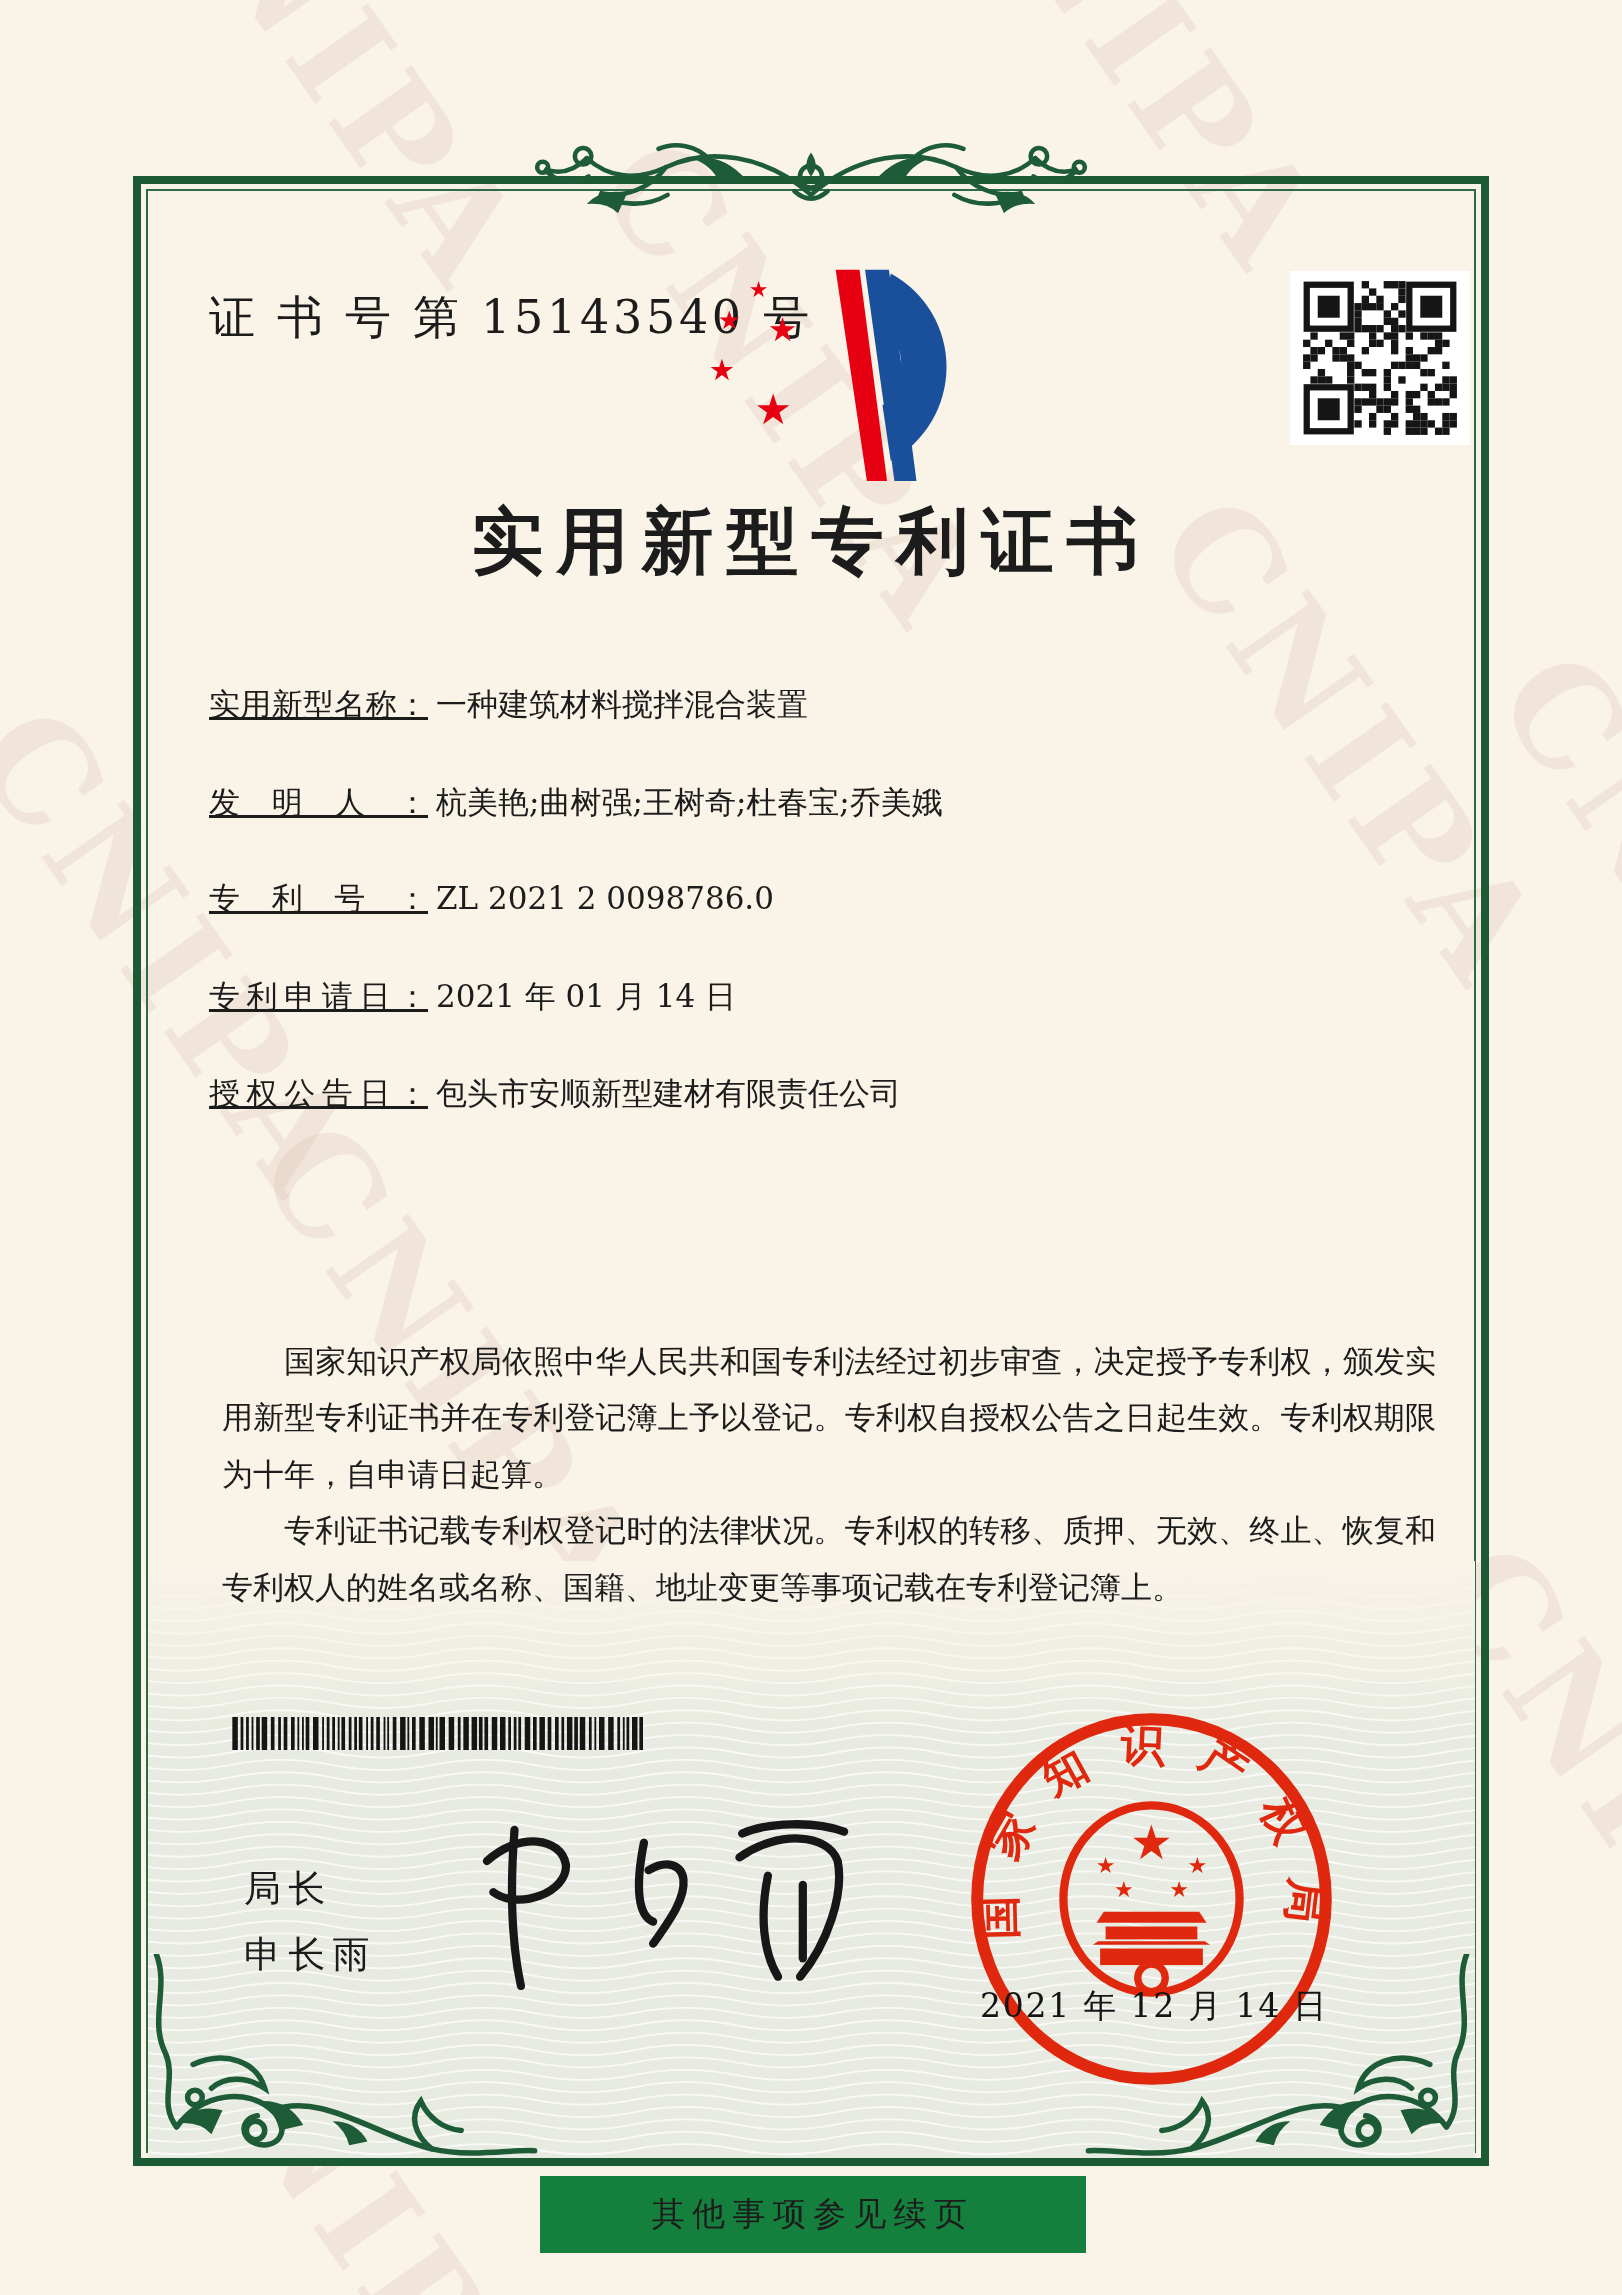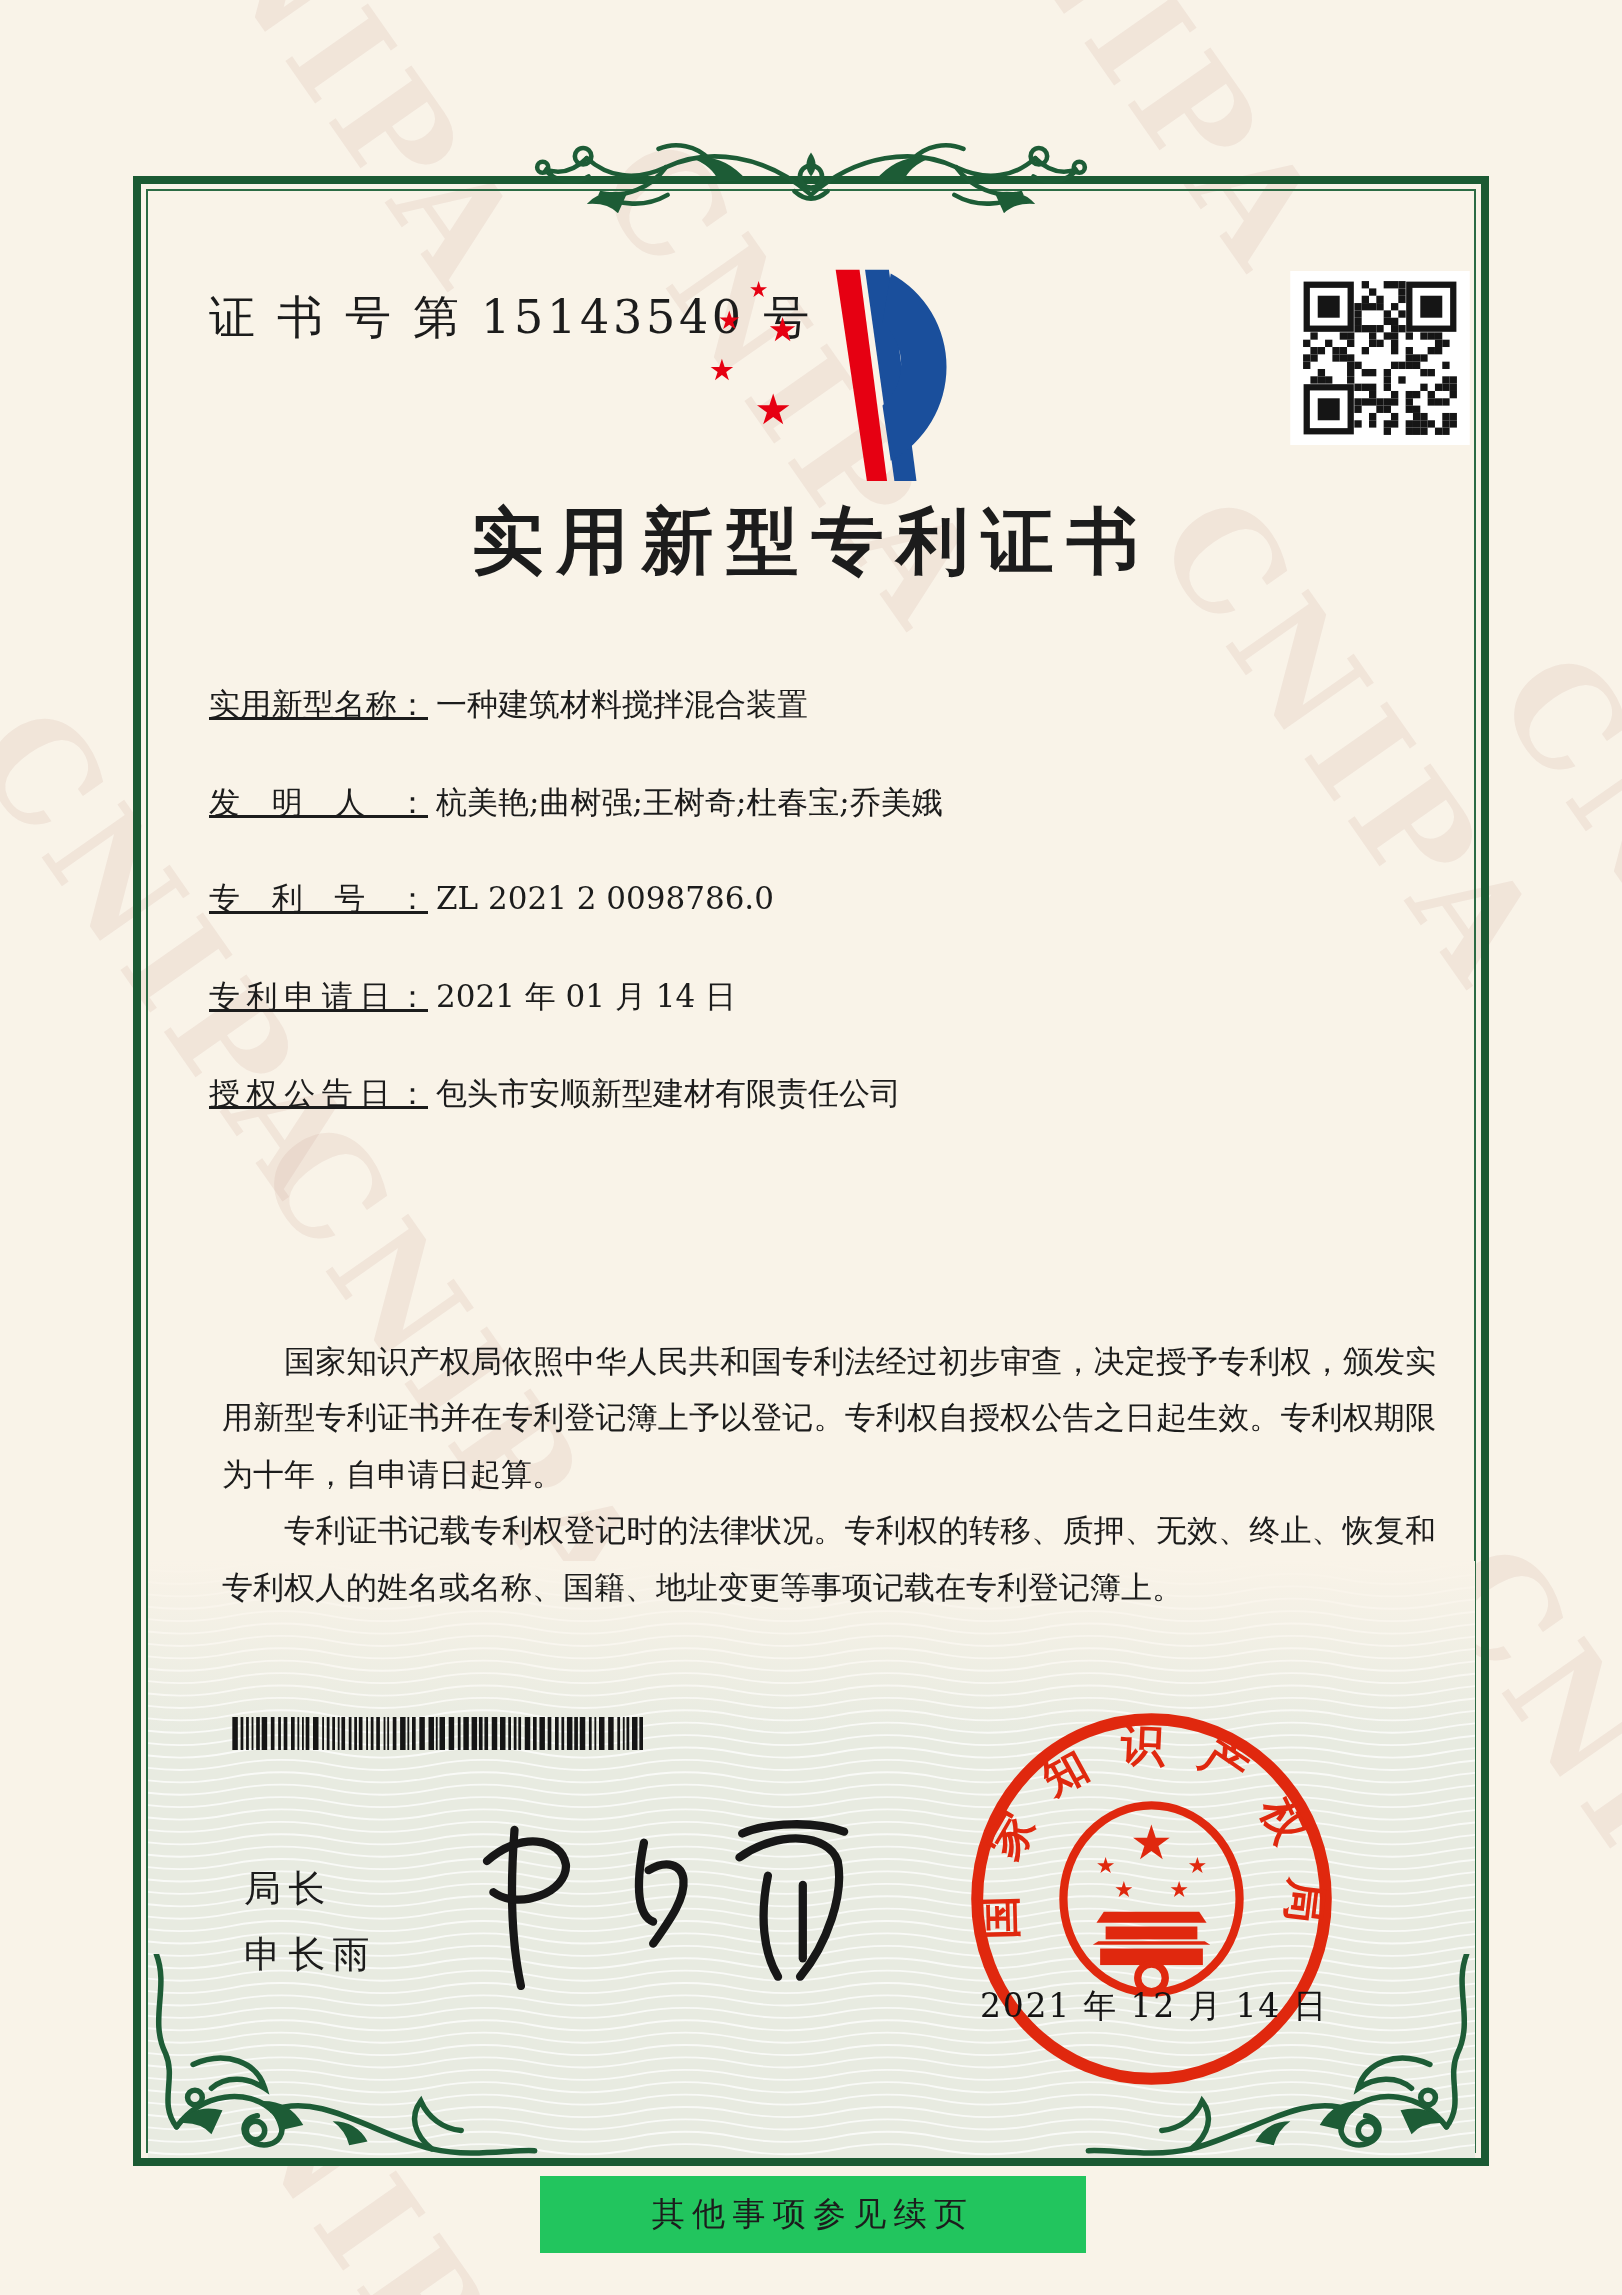--- a/index.html
+++ b/index.html
@@ -24,21 +24,21 @@
   .val-addr{width:781px;}
   .lbl2{position:absolute;left:622px;}
   .val2{position:absolute;left:855px;}
   .paras{position:absolute;left:209px;top:1333px;width:1214px;font-size:31px;line-height:1.82;
          text-align:justify;z-index:4;margin-left:13px;}
   .paras p{margin:0;text-indent:2em;}
   .signer{position:absolute;left:244px;z-index:4;font-family:"DejaVu Sans","Liberation Sans",sans-serif;
           font-size:37px;letter-spacing:7.3px;}
   .footer{position:absolute;left:0;top:2105px;width:1580px;text-align:center;font-size:27.5px;
           letter-spacing:3.7px;z-index:4;}
-  .cont-box{position:absolute;left:540px;top:2176px;width:546px;height:77px;background:#22c55e;
+  .cont-box{position:absolute;left:540px;top:2176px;width:546px;height:77px;background:#15803d;
             z-index:4;display:flex;align-items:center;justify-content:center;}
   .cont-box span{font-size:33px;letter-spacing:7.3px;}
   .seal-date{position:absolute;left:975px;top:1984px;width:358px;text-align:center;font-size:33px;
              letter-spacing:1.8px;color:#141414;z-index:5;}
   svg{display:block;}
 </style>
 </head>
 <body>
 
 <div class="page">

